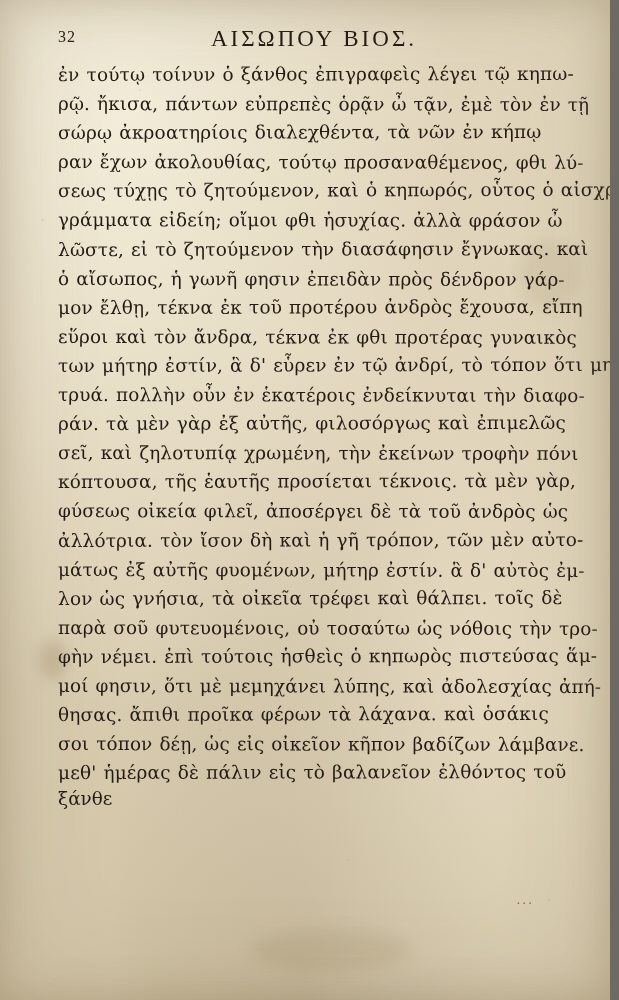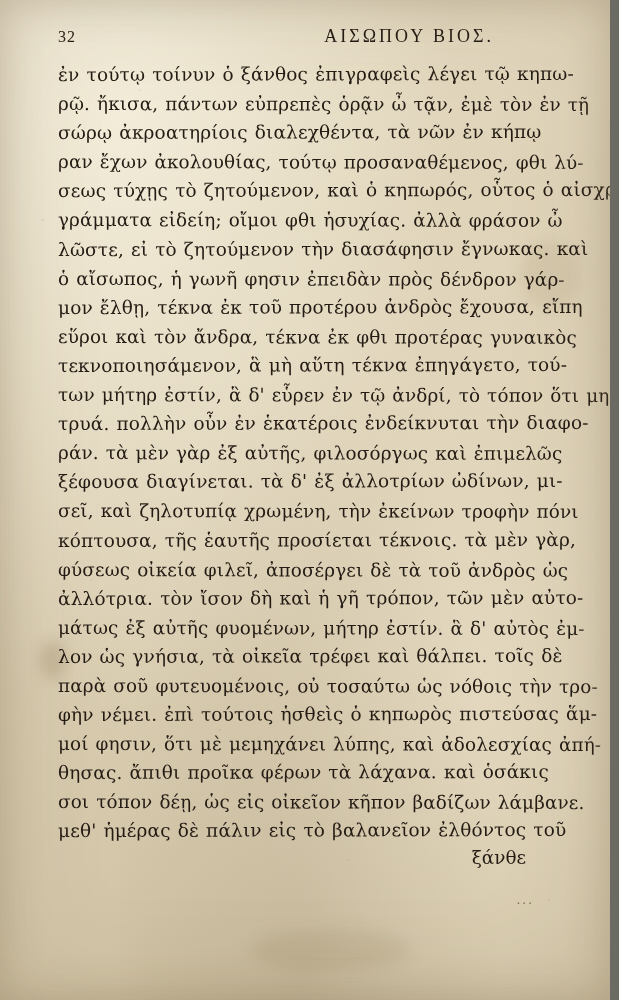--- a/index.html
+++ b/index.html
@@ -66,22 +66,22 @@
     font-size: 16px;
     letter-spacing: 1px;
     color: #2b2118;
     font-family: "Liberation Serif", serif;
   }
   .running-head {
     position: absolute;
     left: 76px;
     top: 6px;
     width: 360px;
-    text-align: right;
-    font-size: 18px;
+    text-align: center;
+    font-size: 23px;
     letter-spacing: 3px;
     color: #241b13;
     font-family: "Liberation Serif", serif;
   }
   .body-text {
     margin-top: 4px;
     font-size: 18.4px;
     line-height: 29.1px;
     color: #241c14;
     letter-spacing: 0.15px;
@@ -91,21 +91,21 @@
   }
   .body-text .ln {
     display: block;
     white-space: nowrap;
     transform-origin: left center;
   }
   .body-text .ln:nth-child(odd)  { transform: scaleX(1.005) rotate(-0.12deg); }
   .body-text .ln:nth-child(even) { transform: scaleX(0.998) rotate(0.1deg); }
   .catchword {
     margin-top: 1px;
-    text-align: right;
+    text-align: left;
     padding-right: 40px;
     font-size: 18.4px;
     color: #241c14;
     font-family: "DejaVu Serif", serif;
   }
   .stain {
     position: absolute;
     pointer-events: none;
     border-radius: 50%;
     filter: blur(7px);
@@ -143,25 +143,23 @@
         <span class="ln">ἐν τούτῳ τοίνυν ὁ ξάνθος ἐπιγραφεὶς λέγει τῷ κηπω-</span>
         <span class="ln">ρῷ. ἤκισα, πάντων εὐπρεπὲς ὁρᾷν ὦ τᾷν, ἐμὲ τὸν ἐν τῇ</span>
         <span class="ln">σώρῳ ἀκροατηρίοις διαλεχθέντα, τὰ νῶν ἐν κήπῳ</span>
         <span class="ln">ραν ἔχων ἀκολουθίας, τούτῳ προσαναθέμενος, φθι λύ-</span>
         <span class="ln">σεως τύχῃς τὸ ζητούμενον, καὶ ὁ κηπωρός, οὗτος ὁ αἰσχρὸς</span>
         <span class="ln">γράμματα εἰδείη; οἴμοι φθι ἡσυχίας. ἀλλὰ φράσον ὦ</span>
         <span class="ln">λῶστε, εἰ τὸ ζητούμενον τὴν διασάφησιν ἔγνωκας. καὶ</span>
         <span class="ln">ὁ αἴσωπος, ἡ γωνῆ φησιν ἐπειδὰν πρὸς δένδρον γάρ-</span>
         <span class="ln">μον ἔλθῃ, τέκνα ἐκ τοῦ προτέρου ἀνδρὸς ἔχουσα, εἴπη</span>
         <span class="ln">εὕροι καὶ τὸν ἄνδρα, τέκνα ἐκ φθι προτέρας γυναικὸς</span>
-        <span class="ln">τεκνοποιησάμενον, ἃ μὴ αὕτη τέκνα ἐπηγάγετο, τού-</span>
         <span class="ln">των μήτηρ ἐστίν, ἃ δ' εὗρεν ἐν τῷ ἀνδρί, τὸ τόπον ὅτι μη-</span>
         <span class="ln">τρυά. πολλὴν οὖν ἐν ἑκατέροις ἐνδείκνυται τὴν διαφο-</span>
         <span class="ln">ράν. τὰ μὲν γὰρ ἐξ αὐτῆς, φιλοσόργως καὶ ἐπιμελῶς</span>
-        <span class="ln">ξέφουσα διαγίνεται. τὰ δ' ἐξ ἀλλοτρίων ὠδίνων, μι-</span>
         <span class="ln">σεῖ, καὶ ζηλοτυπίᾳ χρωμένη, τὴν ἐκείνων τροφὴν πόνι</span>
         <span class="ln">κόπτουσα, τῆς ἑαυτῆς προσίεται τέκνοις. τὰ μὲν γὰρ,</span>
         <span class="ln">φύσεως οἰκεία φιλεῖ, ἀποσέργει δὲ τὰ τοῦ ἀνδρὸς ὡς</span>
         <span class="ln">ἀλλότρια. τὸν ἴσον δὴ καὶ ἡ γῆ τρόπον, τῶν μὲν αὐτο-</span>
         <span class="ln">μάτως ἐξ αὐτῆς φυομένων, μήτηρ ἐστίν. ἃ δ' αὐτὸς ἐμ-</span>
         <span class="ln">λον ὡς γνήσια, τὰ οἰκεῖα τρέφει καὶ θάλπει. τοῖς δὲ</span>
         <span class="ln">παρὰ σοῦ φυτευομένοις, οὐ τοσαύτω ὡς νόθοις τὴν τρο-</span>
         <span class="ln">φὴν νέμει. ἐπὶ τούτοις ἡσθεὶς ὁ κηπωρὸς πιστεύσας ἅμ-</span>
         <span class="ln">μοί φησιν, ὅτι μὲ μεμηχάνει λύπης, καὶ ἀδολεσχίας ἀπή-</span>
         <span class="ln">θησας. ἄπιθι προῖκα φέρων τὰ λάχανα. καὶ ὁσάκις</span>

